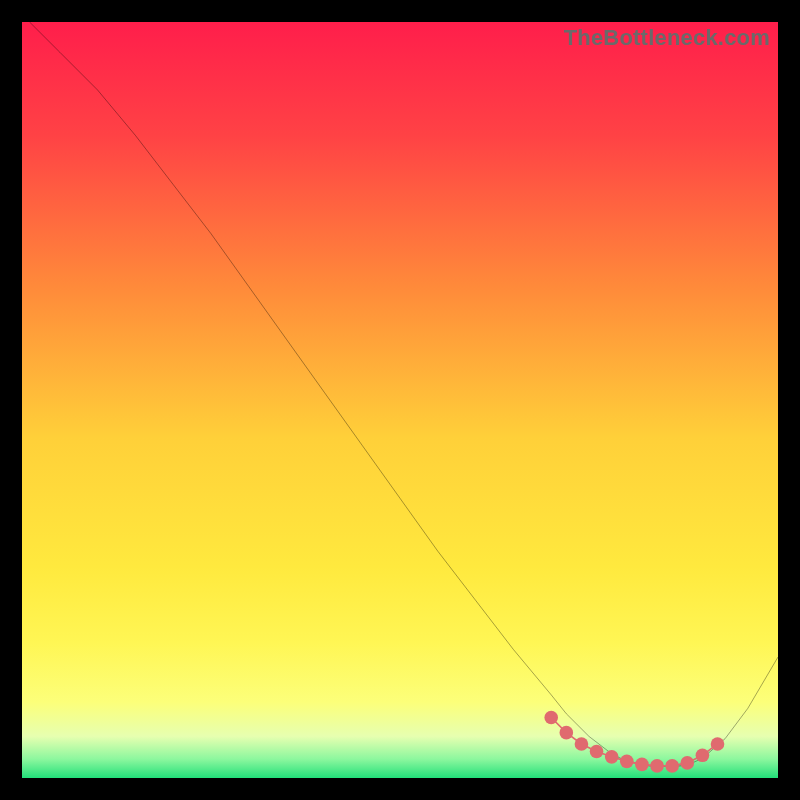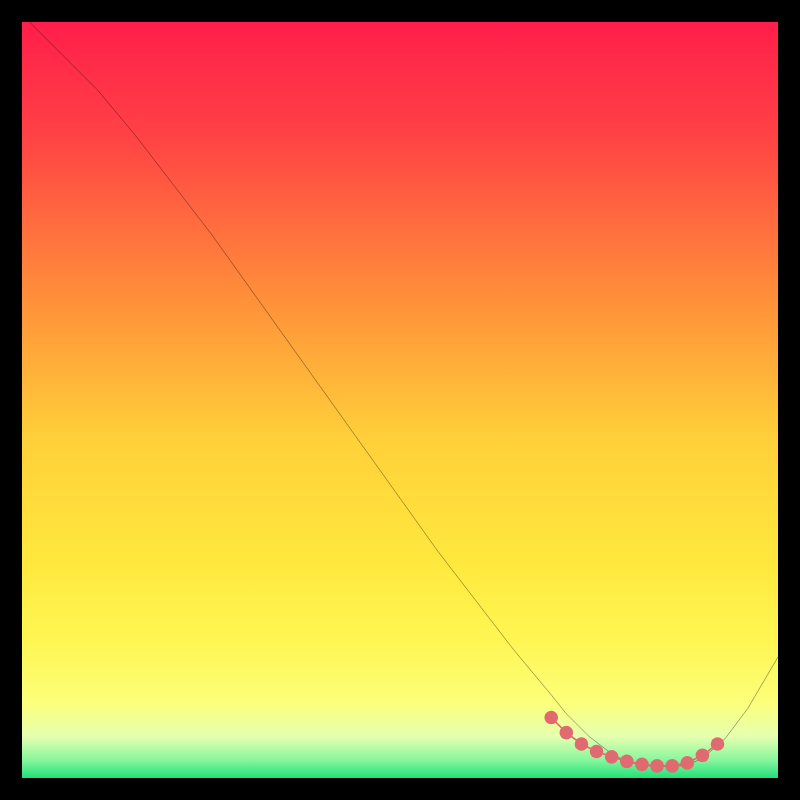--- a/index.html
+++ b/index.html
@@ -85,14 +85,15 @@
           <circle cx="80.00" cy="97.80" r="0.9" fill="#e06a6f"></circle>
           <circle cx="82.00" cy="98.20" r="0.9" fill="#e06a6f"></circle>
           <circle cx="84.00" cy="98.40" r="0.9" fill="#e06a6f"></circle>
           <circle cx="86.00" cy="98.40" r="0.9" fill="#e06a6f"></circle>
           <circle cx="88.00" cy="98.00" r="0.9" fill="#e06a6f"></circle>
           <circle cx="90.00" cy="97.00" r="0.9" fill="#e06a6f"></circle>
           <circle cx="92.00" cy="95.50" r="0.9" fill="#e06a6f"></circle>
         </g>
     </svg>
 
+    <div class="watermark">TheBottleneck.com</div>
   </div>
 </div>
 
 </body></html>

